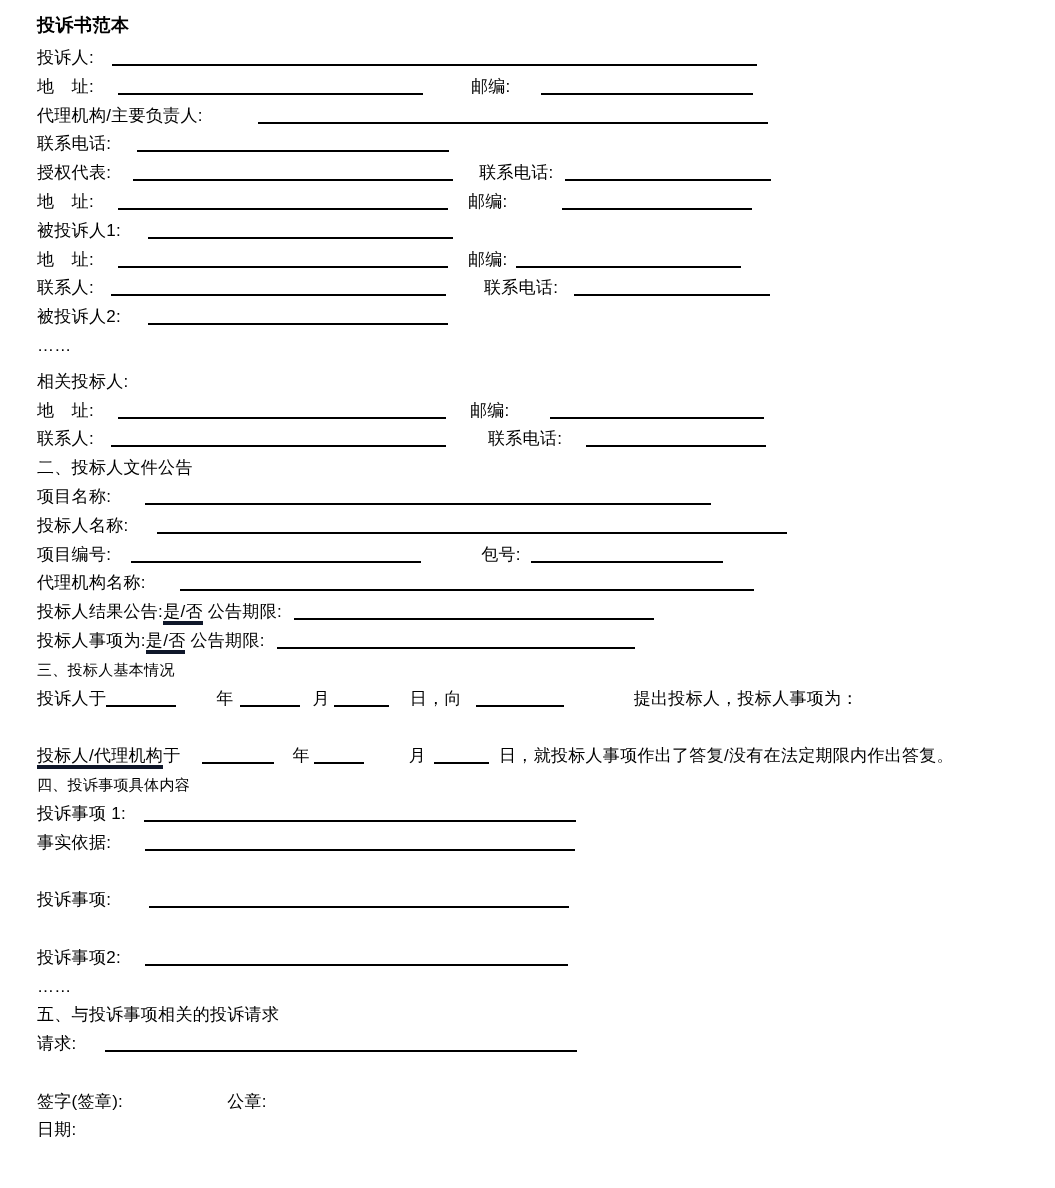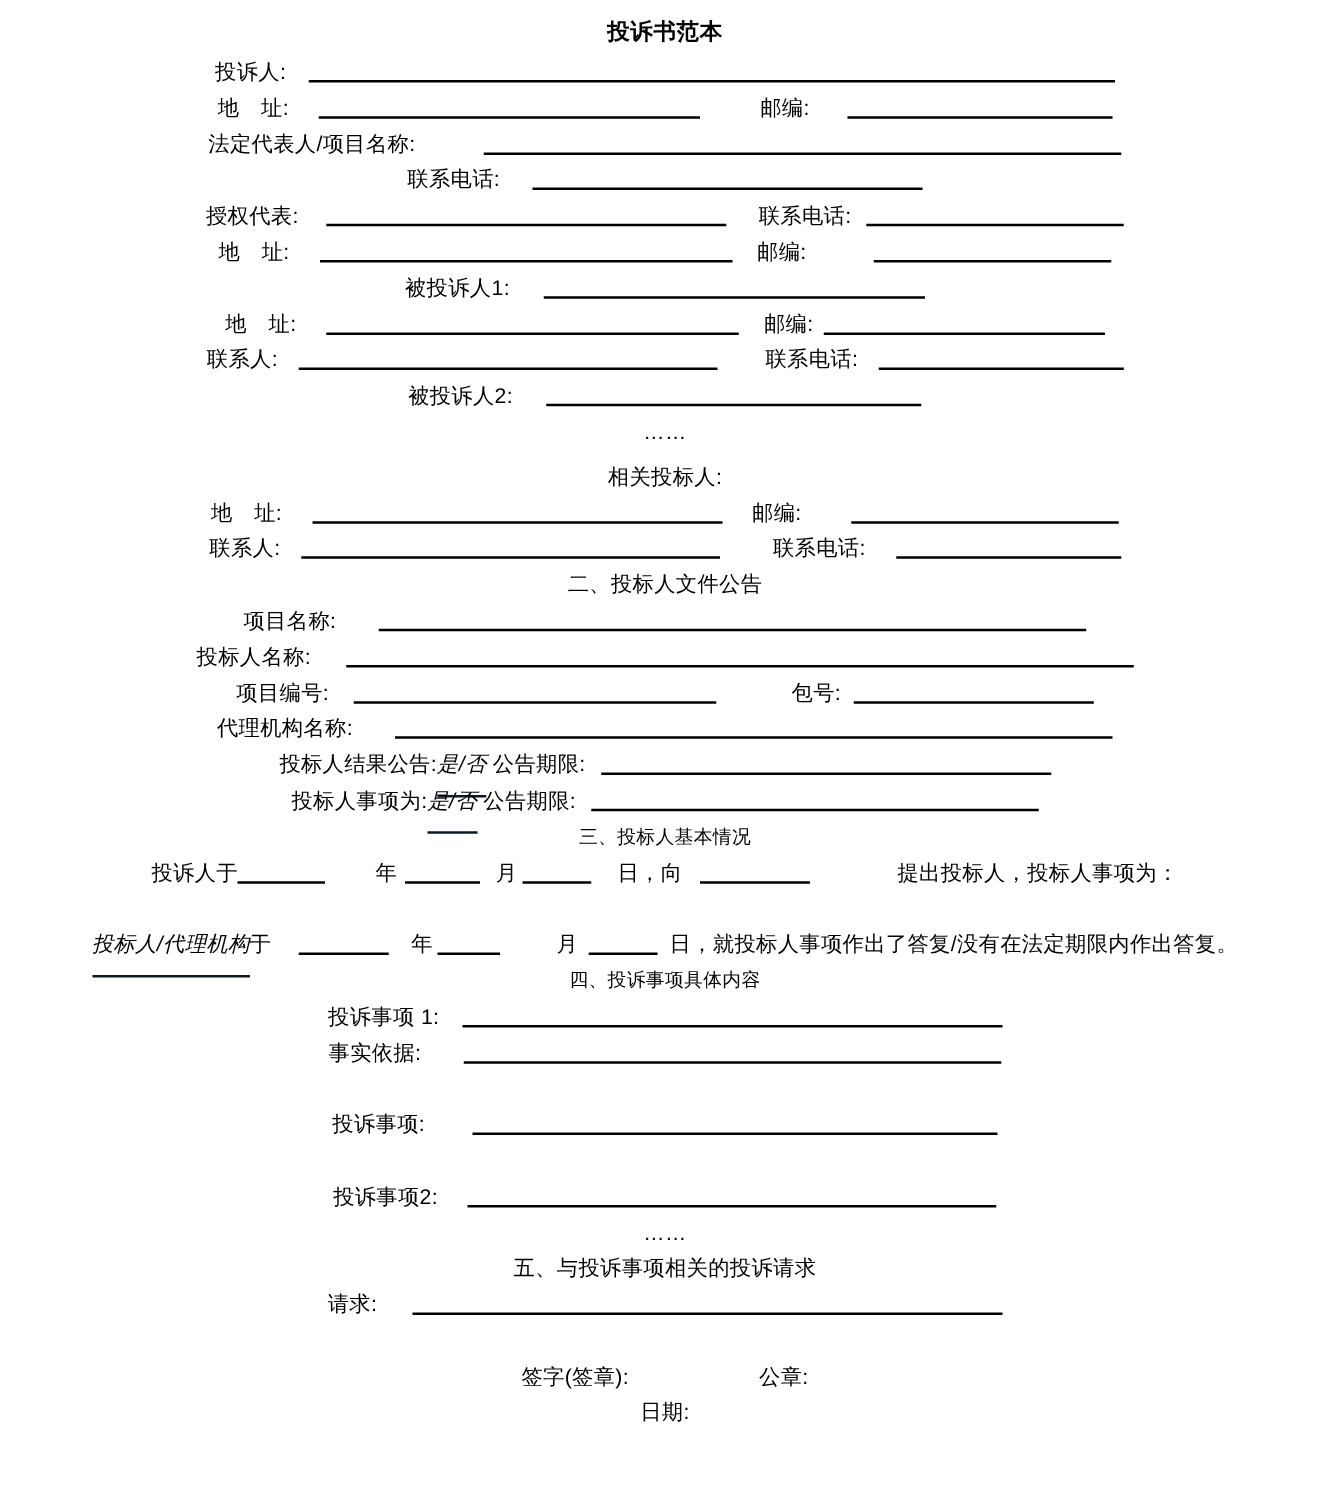--- a/index.html
+++ b/index.html
@@ -9,21 +9,20 @@
     color: #000000;
   }
   body {
     width: 1055px;
     height: 1188px;
     overflow: hidden;
     font-family: "Liberation Sans", "DejaVu Sans", sans-serif;
   }
   .doc {
     padding: 6px 28px 0 37px;
-    text-align: center;
   }
   .title {
     font-size: 18px;
     font-weight: 700;
     line-height: 38px;
     letter-spacing: 0.5px;
     white-space: pre;
   }
   .row {
     height: 28.8px;
@@ -31,44 +30,43 @@
     font-size: 17px;
     font-weight: 500;
     white-space: pre;
     letter-spacing: 0.3px;
   }
   .row.sm { font-size: 15px; }
   .row.gap-after { margin-bottom: 7px; }
   .row.blank-row {  }
   .txt { display: inline; }
   .ul {
-    border-bottom: 2px solid #0f172a;
-    padding-bottom: 15px;
-    font-style: italic;
+    border-bottom: 4px solid #0f172a;
+    padding-bottom: 0px;
   }
   .bl {
     display: inline-block;
     border-bottom: 2px solid #000;
     height: 12px;
     vertical-align: -3px;
   }
   .sp {
     display: inline-block;
     height: 1px;
   }
 </style>
 </head>
 <body>
 
 <div class="doc">
   <div class="title">投诉书范本</div>
   <div>
       <div class="row"><span class="txt">投诉人:</span><span class="bl" style="width: 645px; margin-left: 18px;"></span></div>
       <div class="row"><span class="txt">地　址:</span><span class="bl" style="width: 305px; margin-left: 24px;"></span><span class="sp" style="width: 48px;"></span><span class="txt">邮编:</span><span class="bl" style="width: 212px; margin-left: 30px;"></span></div>
-      <div class="row"><span class="txt">法定代表人/项目名称:</span><span class="bl" style="width: 510px; margin-left: 55px;"></span></div>
+      <div class="row"><span class="txt">代理机构/主要负责人:</span><span class="bl" style="width: 510px; margin-left: 55px;"></span></div>
       <div class="row"><span class="txt">联系电话:</span><span class="bl" style="width: 312px; margin-left: 26px;"></span></div>
       <div class="row"><span class="txt">授权代表:</span><span class="bl" style="width: 320px; margin-left: 22px;"></span><span class="sp" style="width: 26px;"></span><span class="txt">联系电话:</span><span class="bl" style="width: 206px; margin-left: 12px;"></span></div>
       <div class="row"><span class="txt">地　址:</span><span class="bl" style="width: 330px; margin-left: 24px;"></span><span class="sp" style="width: 20px;"></span><span class="txt">邮编:</span><span class="bl" style="width: 190px; margin-left: 54px;"></span></div>
       <div class="row"><span class="txt">被投诉人1:</span><span class="bl" style="width: 305px; margin-left: 27px;"></span></div>
       <div class="row"><span class="txt">地　址:</span><span class="bl" style="width: 330px; margin-left: 24px;"></span><span class="sp" style="width: 20px;"></span><span class="txt">邮编:</span><span class="bl" style="width: 225px; margin-left: 8px;"></span></div>
       <div class="row"><span class="txt">联系人:</span><span class="bl" style="width: 335px; margin-left: 17px;"></span><span class="sp" style="width: 38px;"></span><span class="txt">联系电话:</span><span class="bl" style="width: 196px; margin-left: 16px;"></span></div>
       <div class="row"><span class="txt">被投诉人2:</span><span class="bl" style="width: 300px; margin-left: 27px;"></span></div>
       <div class="row gap-after"><span class="txt">……</span></div>
       <div class="row"><span class="txt">相关投标人:</span></div>
       <div class="row"><span class="txt">地　址:</span><span class="bl" style="width: 328px; margin-left: 24px;"></span><span class="sp" style="width: 24px;"></span><span class="txt">邮编:</span><span class="bl" style="width: 214px; margin-left: 40px;"></span></div>

